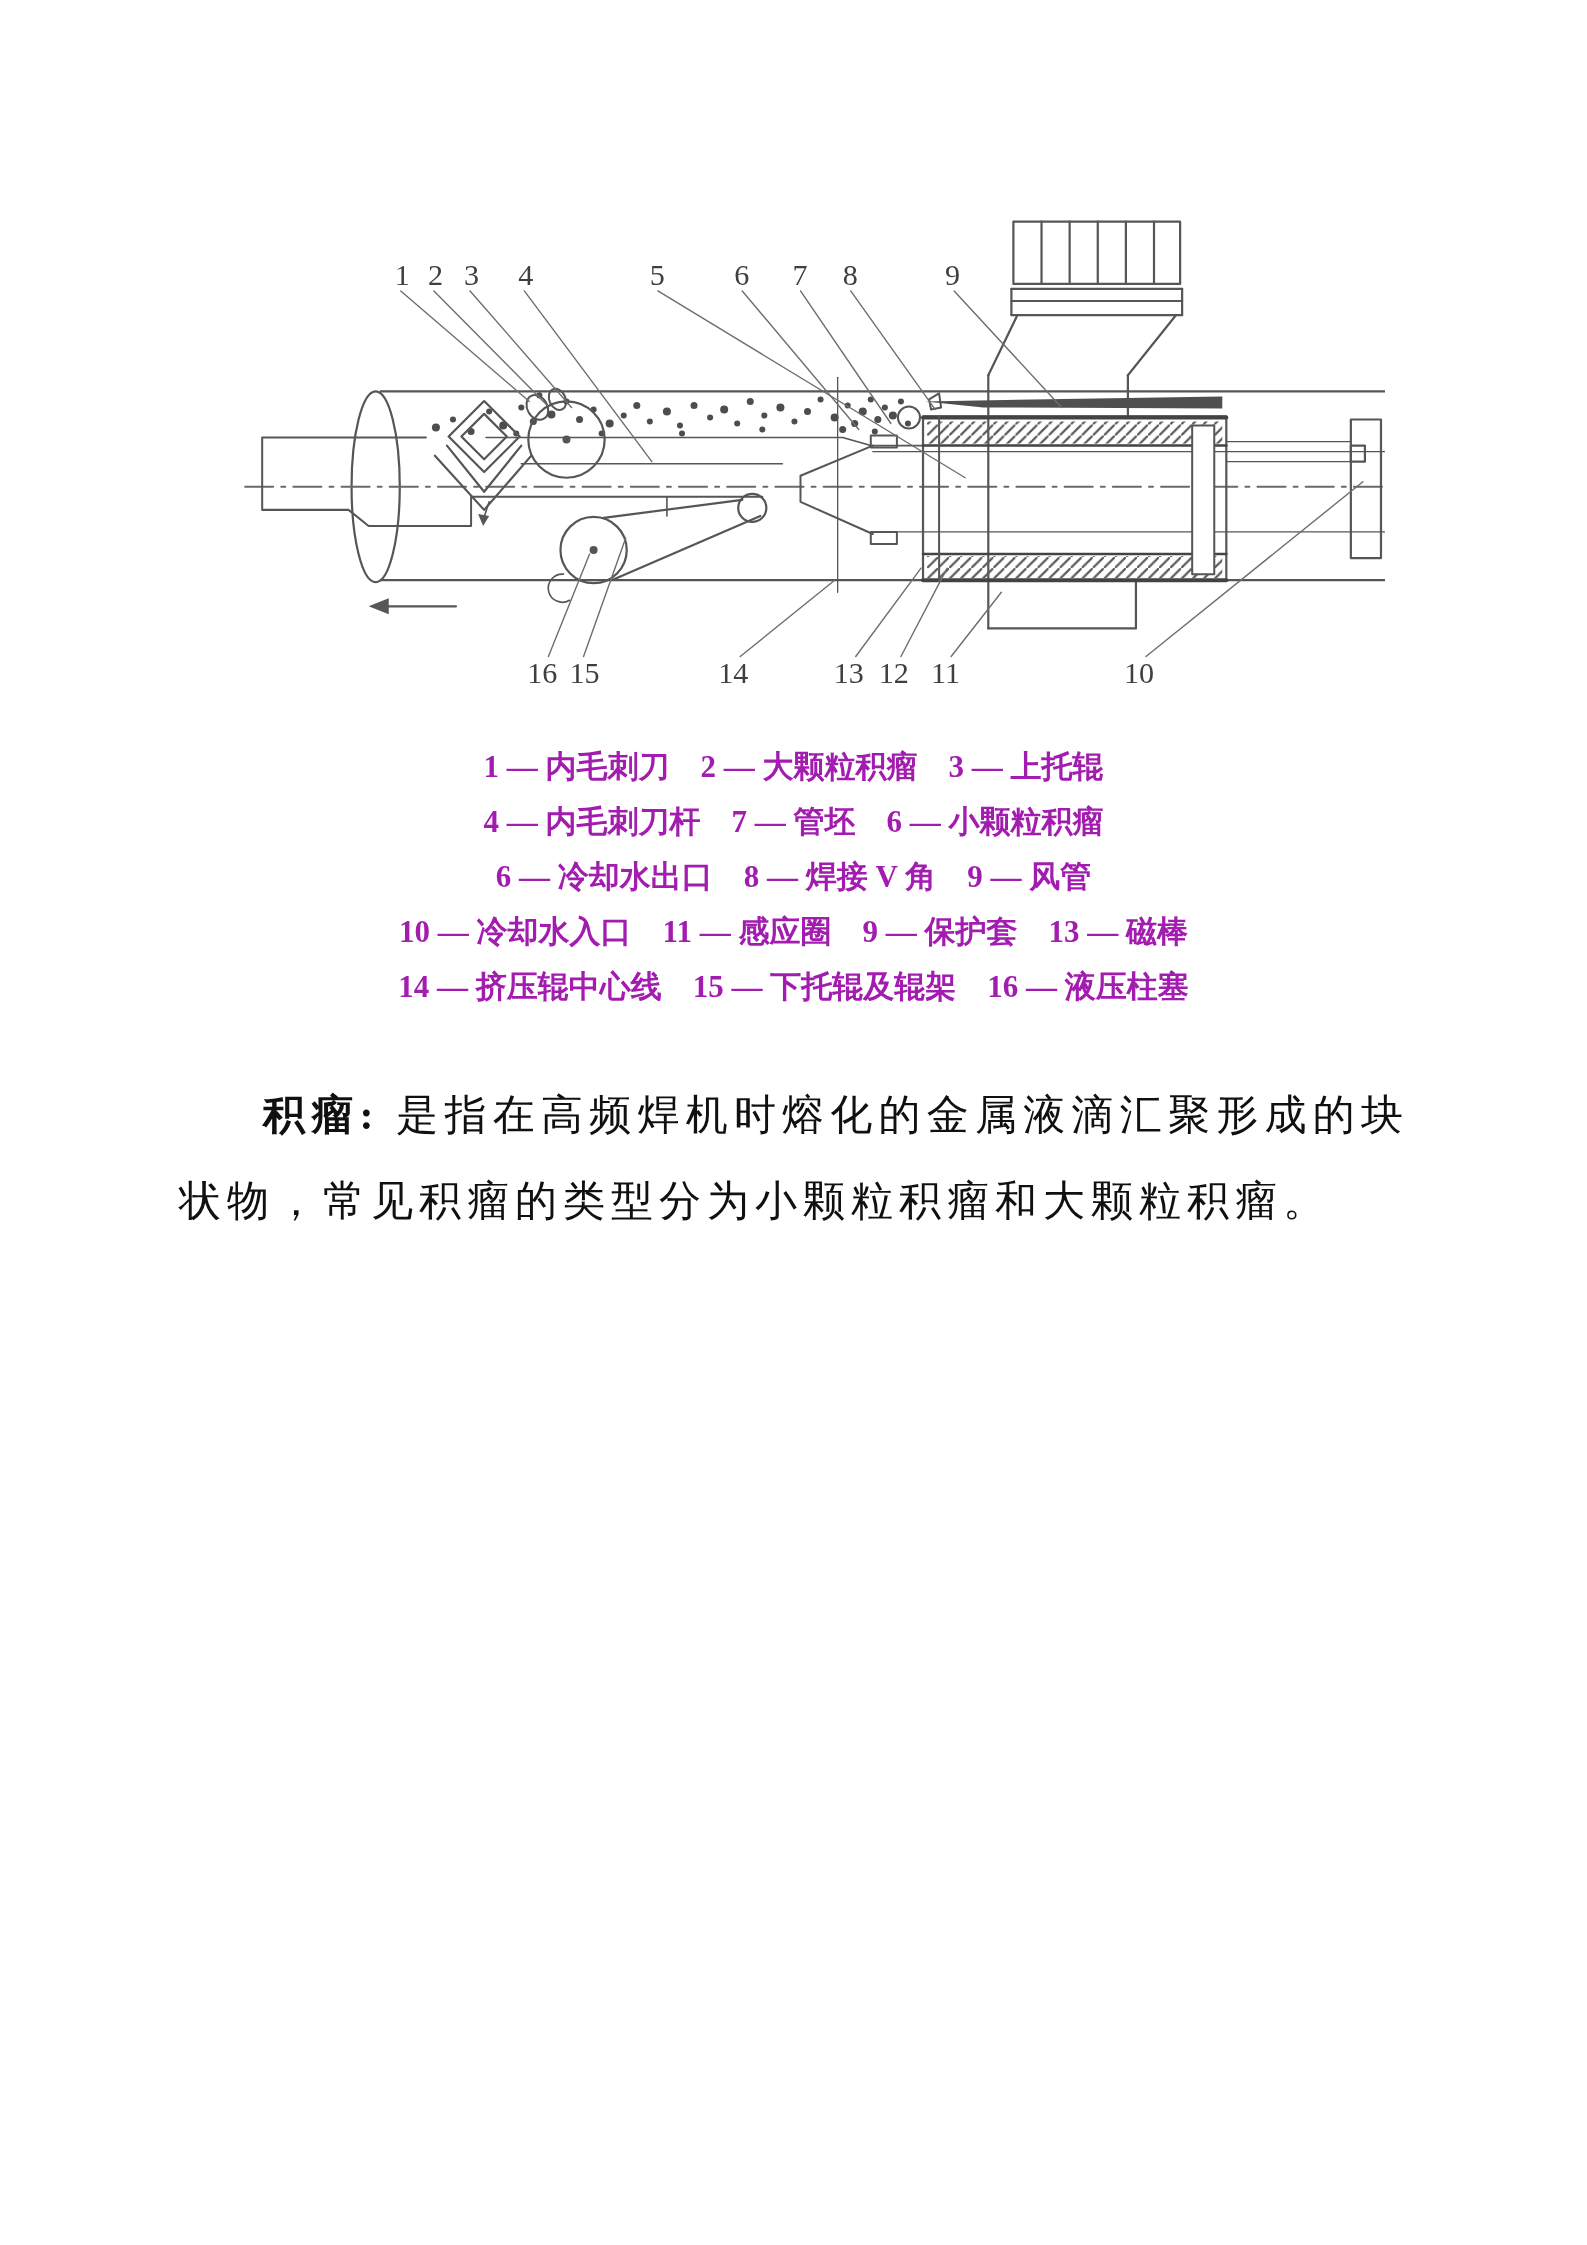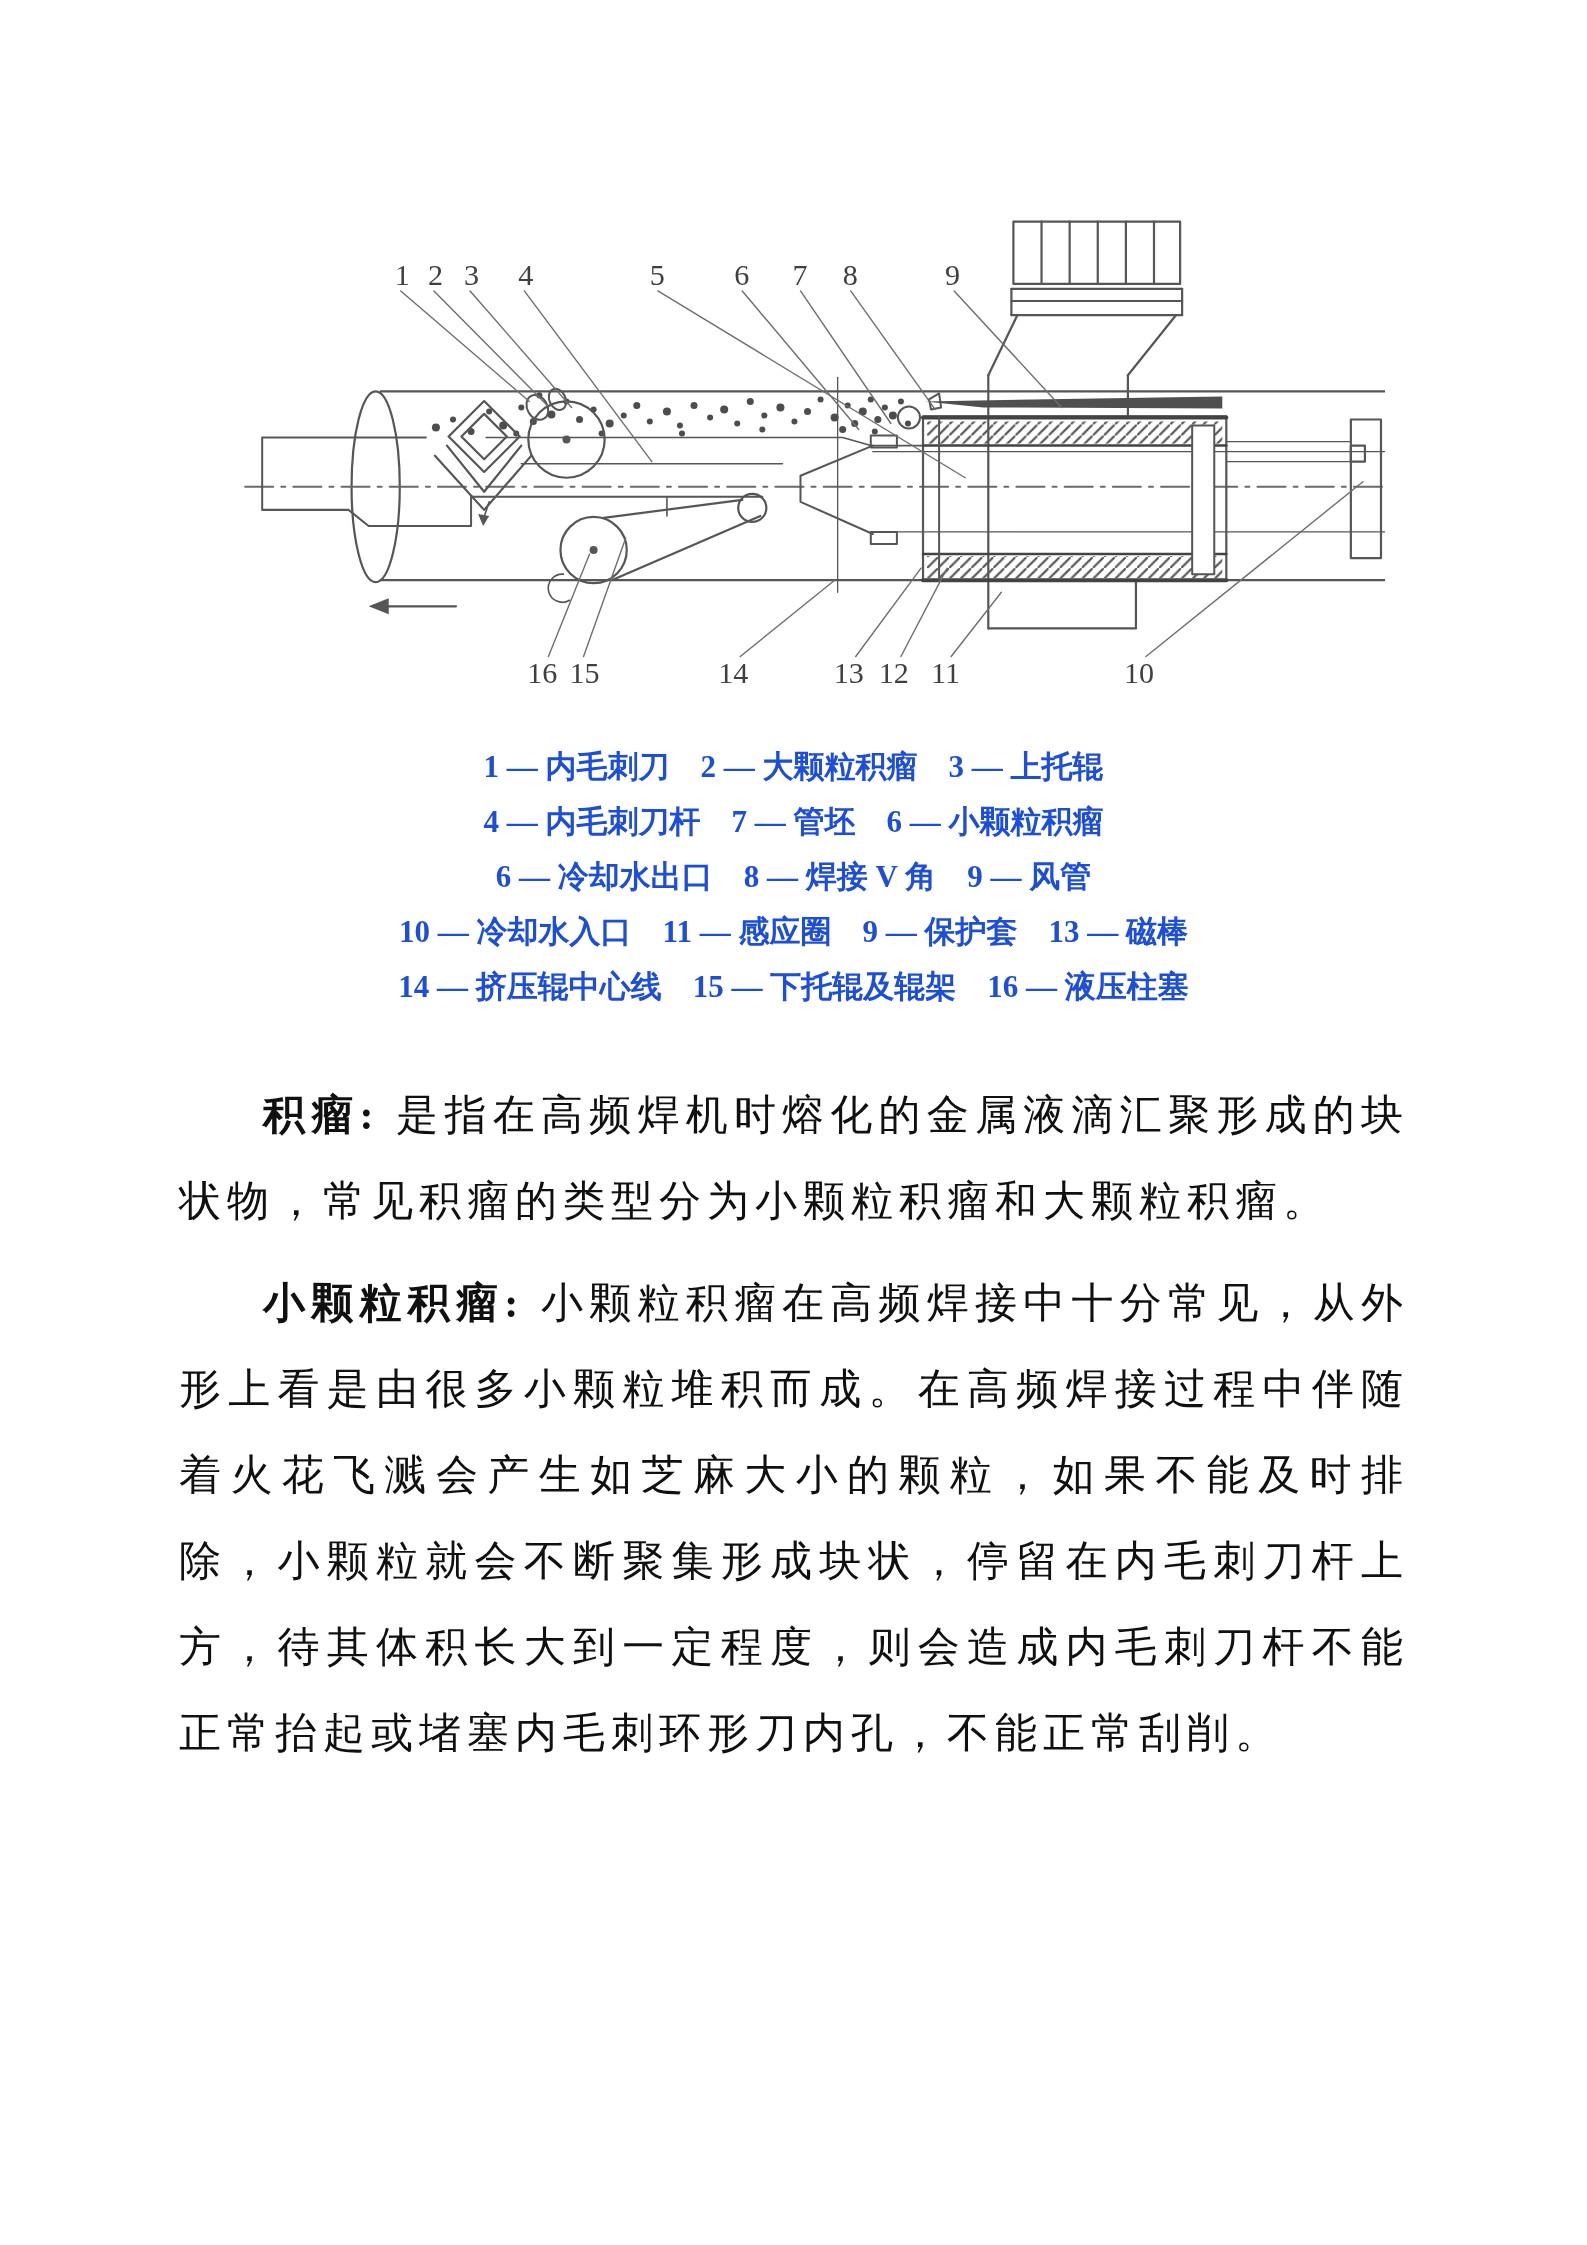--- a/index.html
+++ b/index.html
@@ -16,21 +16,21 @@
   }
   .figure svg{width:100%;height:100%;display:block;}
   .diagram-label{
     font-family:"Liberation Serif","DejaVu Serif",serif;
     font-size:30px;fill:#3f3f3f;
   }
   .legend{
     position:absolute;left:0;top:739px;width:100%;
     text-align:center;
     font-size:31px;line-height:55px;
-    color:#1d4ed8;font-weight:600;
+    color:#a21caf;font-weight:600;
   }
   .legend-line{white-space:pre;}
   .body-text{
     position:absolute;left:163px;top:1056px;width:1262px;
     font-size:42px;line-height:86px;color:#101010;
     text-align:justify;text-justify:inter-character;
     letter-spacing:6px;
   }
   .body-text p{margin:16px;text-indent:2em;}
   .lead{font-weight:bold;}
@@ -244,16 +244,15 @@
   <div class="legend">
     <div class="legend-line">1 — 内毛刺刀　2 — 大颗粒积瘤　3 — 上托辊</div>
     <div class="legend-line">4 — 内毛刺刀杆　7 — 管坯　6 — 小颗粒积瘤</div>
     <div class="legend-line">6 — 冷却水出口　8 — 焊接 V 角　9 — 风管</div>
     <div class="legend-line">10 — 冷却水入口　11 — 感应圈　9 — 保护套　13 — 磁棒</div>
     <div class="legend-line">14 — 挤压辊中心线　15 — 下托辊及辊架　16 — 液压柱塞</div>
   </div>
 
   <div class="body-text">
     <p><span class="lead">积瘤:</span><span> 是指在高频焊机时熔化的金属液滴汇聚形成的块状物，常见积瘤的类型分为小颗粒积瘤和大颗粒积瘤。</span></p>
-    <p><span class="lead">小颗粒积瘤:</span><span> 小颗粒积瘤在高频焊接中十分常见，从外形上看是由很多小颗粒堆积而成。在高频焊接过程中伴随着火花飞溅会产生如芝麻大小的颗粒，如果不能及时排除，小颗粒就会不断聚集形成块状，停留在内毛刺刀杆上方，待其体积长大到一定程度，则会造成内毛刺刀杆不能正常抬起或堵塞内毛刺环形刀内孔，不能正常刮削。</span></p>
   </div>
 
 </div>
 
 </body></html>

